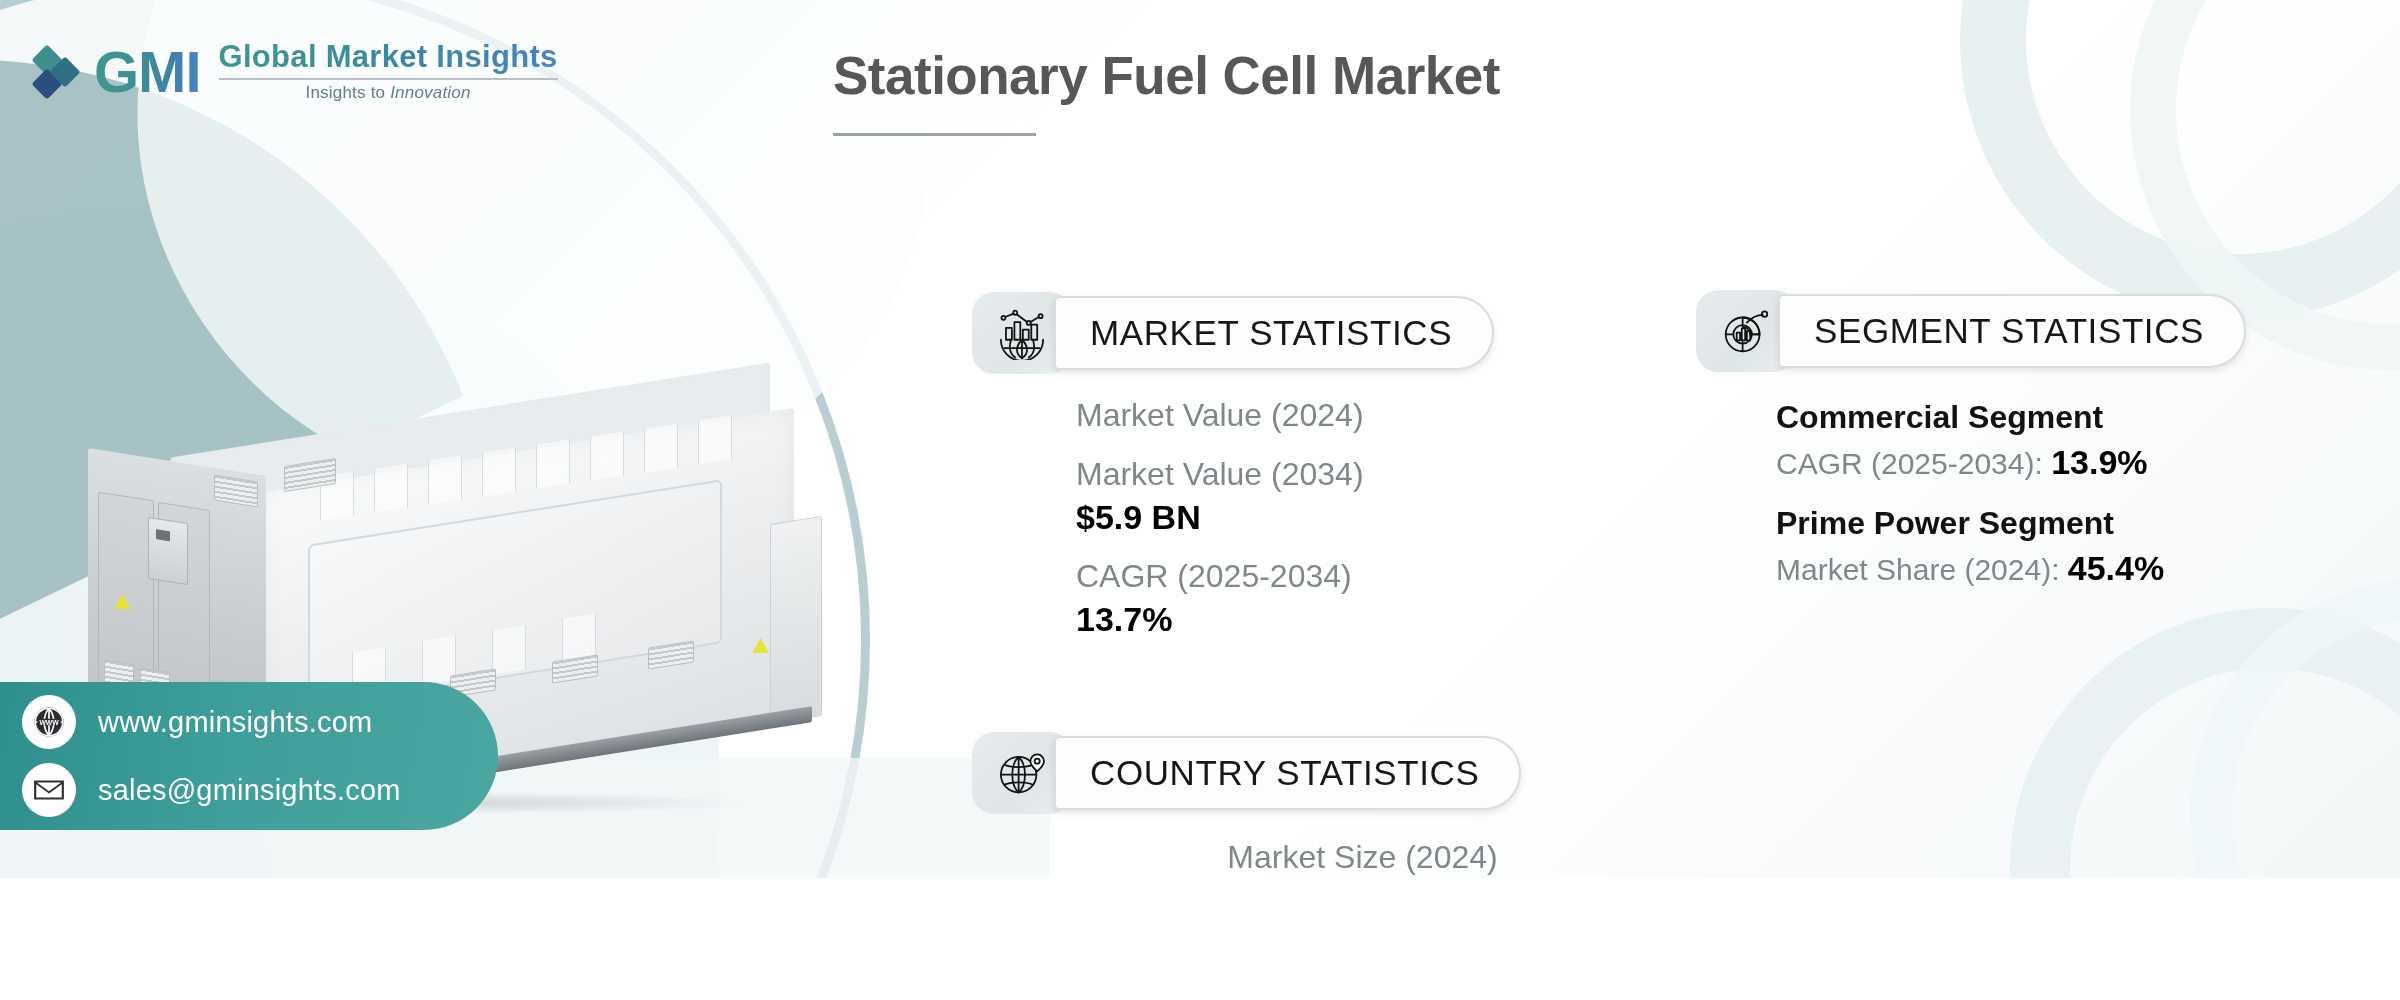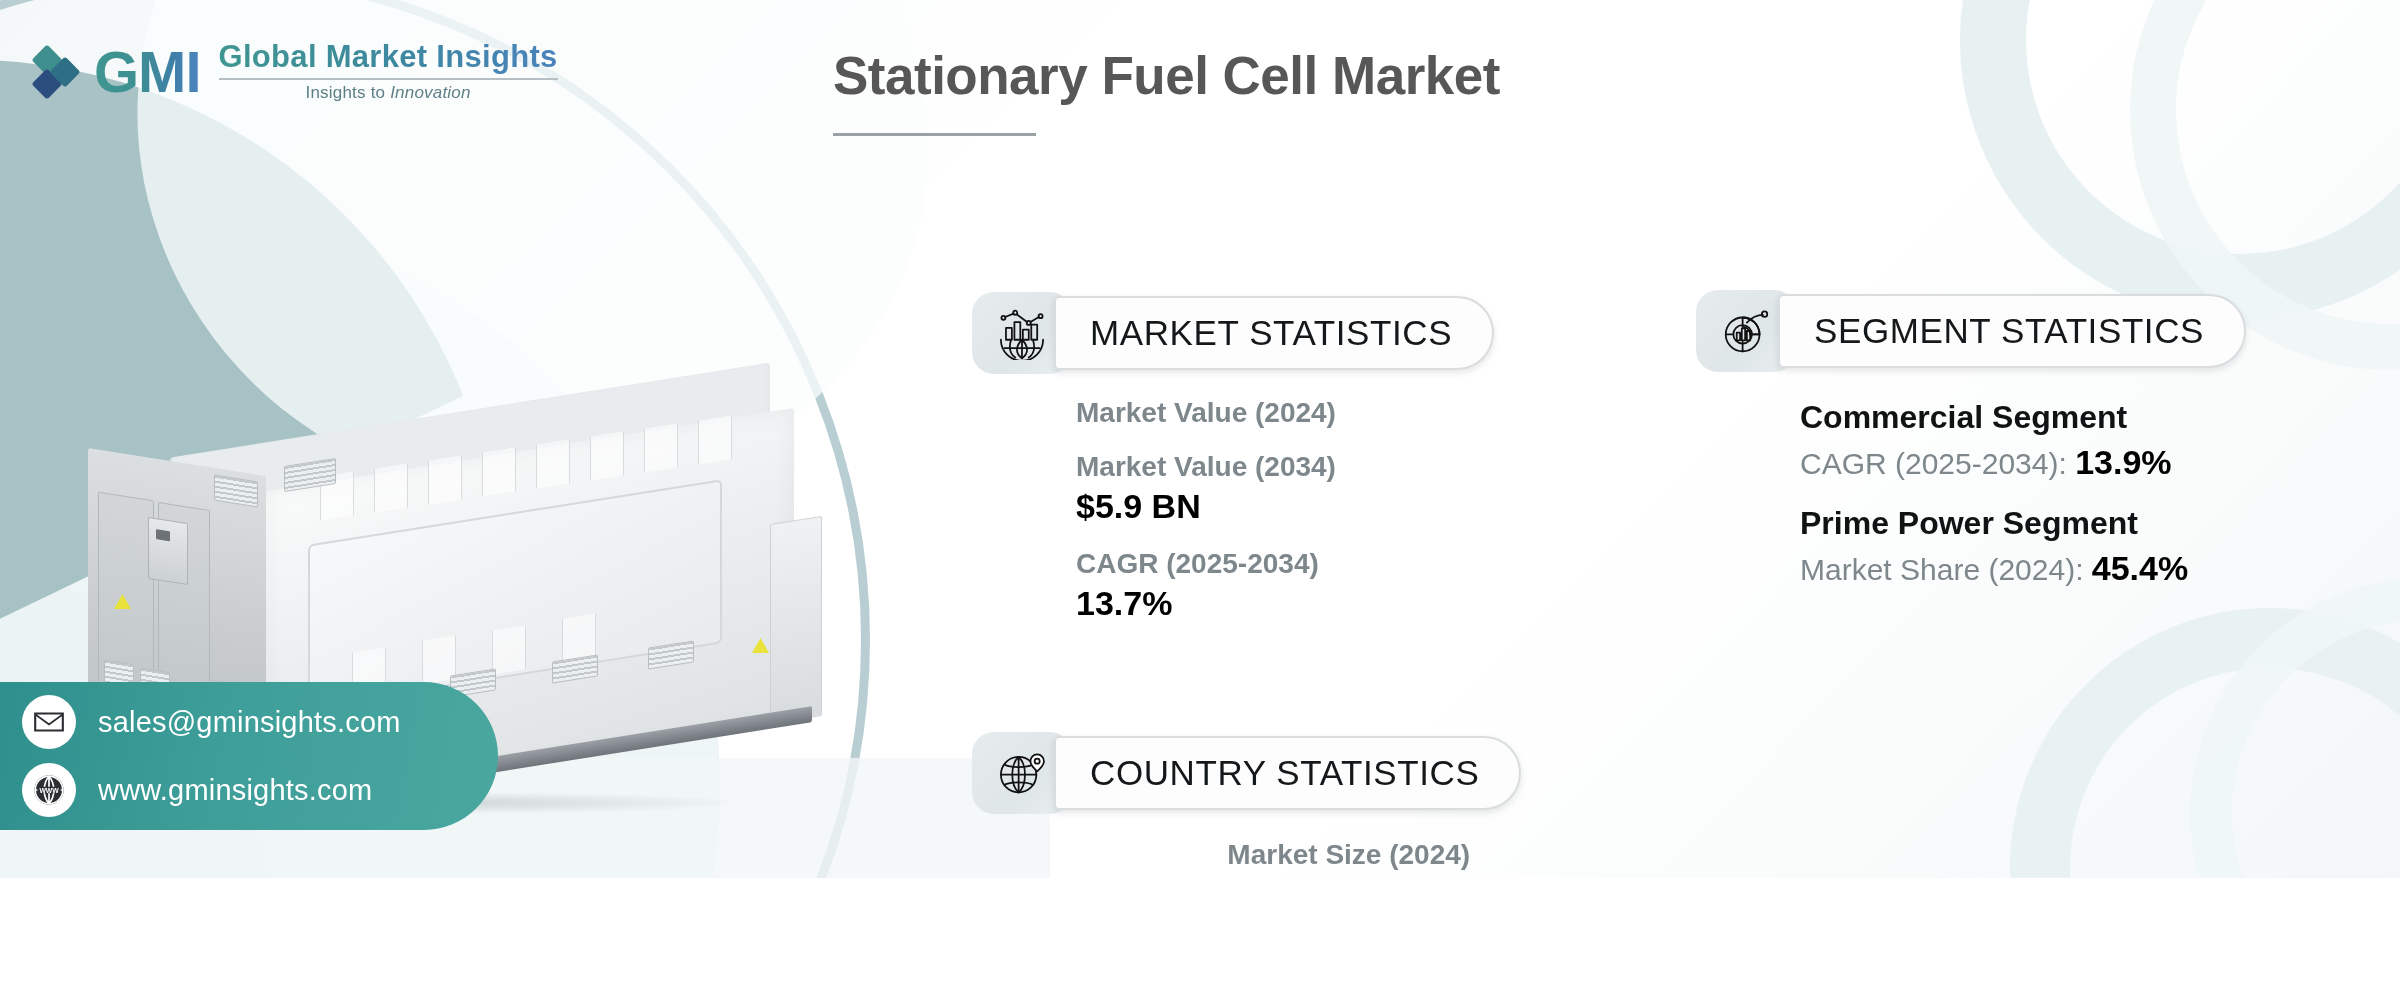--- a/index.html
+++ b/index.html
@@ -180,33 +180,33 @@
     box-shadow:0 3px 7px rgba(0,0,0,.10);
     z-index:2;
   }
   .pill-label{
     font-size:35px; letter-spacing:.6px; color:#15181a; font-weight:400;
     white-space:nowrap;
   }
 
   .stat-list{ margin-top:20px; }
   .stat-group{ margin-bottom:16px; }
-  .stat-key{ font-size:28px; color:#7d878c; font-weight:700; line-height:1.34; white-space:nowrap; }
+  .stat-key{ font-size:32px; color:#7d878c; font-weight:400; line-height:1.34; white-space:nowrap; }
   .stat-val{ font-size:34px; color:#000; font-weight:700; line-height:1.28; white-space:nowrap; }
   .inline-row{ font-size:30px; color:#7d878c; line-height:1.38; white-space:nowrap; }
   .inline-row b{ color:#000; font-size:34px; font-weight:700; }
   .seg-title{ font-size:32px; color:#101214; font-weight:700; line-height:1.34; white-space:nowrap; }
 
   
   #panel-market{ left:972px; top:292px; }
   #panel-market .stat-list{ margin-left:104px; }
   
   #panel-segment{ left:1696px; top:290px; }
   #panel-segment .pill{ border-radius:6px 40px 40px 6px; }
-  #panel-segment .stat-list{ margin-left:104px; margin-top:24px; }
+  #panel-segment .stat-list{ margin-left:80px; margin-top:24px; }
   
   #panel-country{ left:972px; top:732px; }
   #country-body{ margin-left:104px; margin-top:22px; display:flex; align-items:flex-end; gap:60px; }
   .country-name{ font-size:48px; font-weight:700; color:#55666b; line-height:1; letter-spacing:-.5px; }
   .country-figs{ padding-bottom:4px; }
 
   
   #contact{
     position:absolute; left:0; bottom:48px; width:498px; height:148px;
     background:linear-gradient(100deg,#2f8f8c 0%,#3e9e99 45%,#4aa7a0 100%);
@@ -383,34 +383,34 @@
       <div class="country-figs">
         <div class="stat-key">Market Size (2024)</div>
         <div class="stat-val">$100 MN</div>
       </div>
     </div>
   </div>
 
   <div id="contact">
     <div class="contact-row">
       <span class="cicon">
-        <svg viewBox="0 0 32 32" fill="#2b2f33">
-          <path d="M2 7h28v18H2z" fill="#fff"></path>
-          <path d="M2 7h28v18H2V7zm2.6 2L16 17.2 27.4 9H4.6zM4 10.6V23h24V10.6L16 19.4 4 10.6z"></path>
-        </svg>
-      </span>
-      <span class="ctext">sales@gminsights.com</span>
-    </div>
-    <div class="contact-row">
-      <span class="cicon">
         <svg viewBox="0 0 32 32" fill="none" stroke="#2b2f33" stroke-width="1.6">
           <circle cx="16" cy="16" r="13" fill="#2b2f33"></circle>
           <circle cx="16" cy="16" r="13" stroke="#fff"></circle>
           <path d="M3 16h26M16 3v26M16 3c-6 7-6 19 0 26M16 3c6 7 6 19 0 26" stroke="#fff"></path>
           <rect x="5" y="13" width="22" height="6" fill="#2b2f33" stroke="none"></rect>
           <text x="16" y="18.4" font-size="6.4" font-family="Liberation Sans, sans-serif" fill="#fff" stroke="none" text-anchor="middle" font-weight="700">WWW</text>
         </svg>
       </span>
       <span class="ctext">www.gminsights.com</span>
     </div>
+    <div class="contact-row">
+      <span class="cicon">
+        <svg viewBox="0 0 32 32" fill="#2b2f33">
+          <path d="M2 7h28v18H2z" fill="#fff"></path>
+          <path d="M2 7h28v18H2V7zm2.6 2L16 17.2 27.4 9H4.6zM4 10.6V23h24V10.6L16 19.4 4 10.6z"></path>
+        </svg>
+      </span>
+      <span class="ctext">sales@gminsights.com</span>
+    </div>
   </div>
 
 </div>
 
 </body></html>

